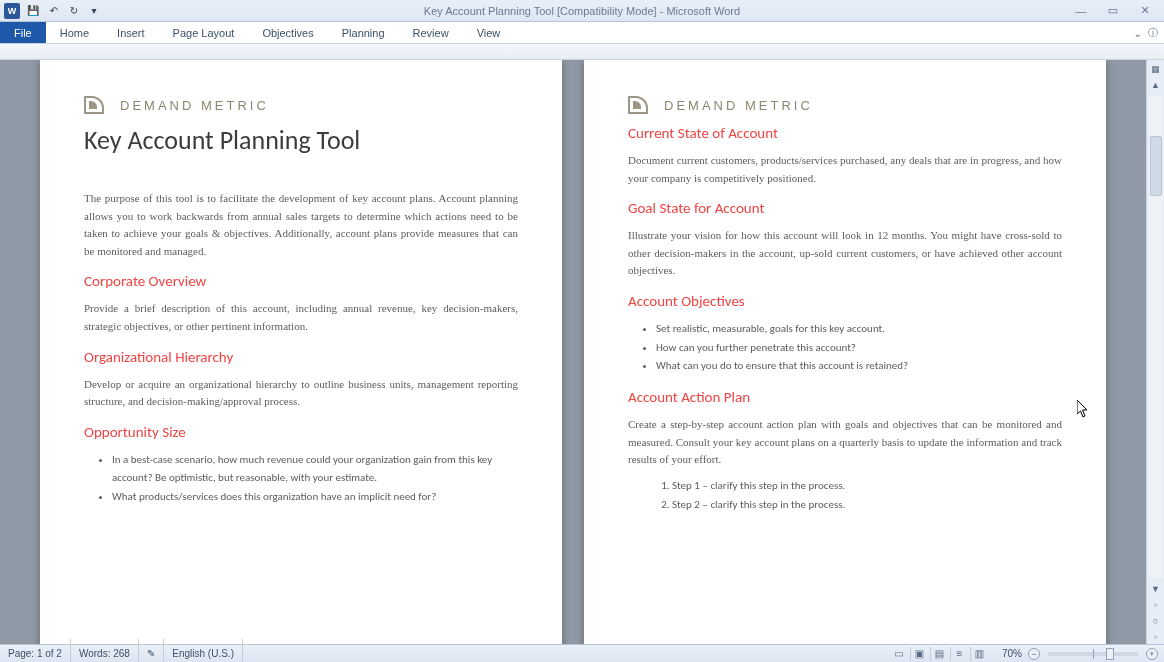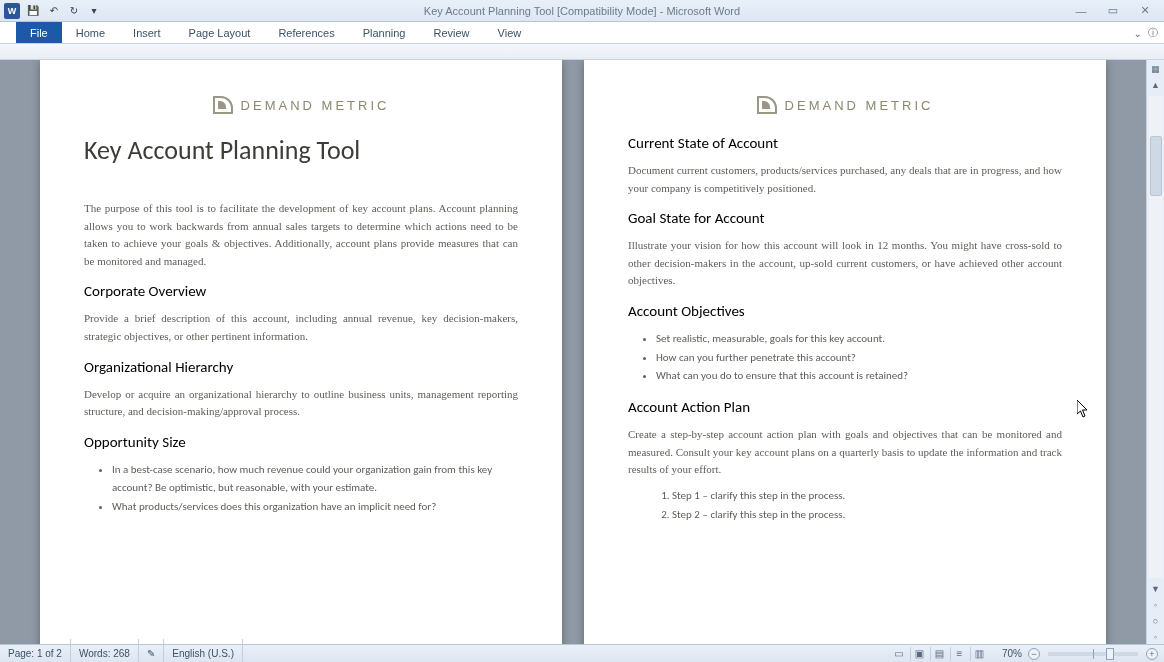--- a/index.html
+++ b/index.html
@@ -8,39 +8,39 @@
 
 .titlebar { height: 22px; background: linear-gradient(#e8eff8,#dde7f3); display: flex; align-items: center; border-bottom: 1px solid #b6c4d6; position: relative; }
 .qat { display: flex; align-items: center; gap: 2px; padding-left: 4px; }
 .qat-btn { width: 18px; height: 18px; display: flex; align-items: center; justify-content: center; font-size: 10px; color: #345; }
 .word-icon { width: 16px; height: 16px; background: #2b579a; color: #fff; font-weight: bold; font-size: 9px; display: flex; align-items: center; justify-content: center; border-radius: 2px; margin-right: 3px;}
 .title-text { position: absolute; left: 0; right: 0; text-align: center; color: #6b7b8f; font-size: 11px; pointer-events: none; }
 .win-controls { margin-left: auto; display: flex; gap: 14px; padding-right: 10px; color: #6b7b8f; }
 .win-btn { width: 18px; height: 14px; display:flex; align-items:center; justify-content:center; }
 
 
-.ribbon-tabs { height: 22px; background: #fff; display: flex; align-items: stretch; border-bottom: 1px solid #c9d4e2; padding-left: 16px; position: relative;}
+.ribbon-tabs { height: 22px; background: #fff; display: flex; align-items: stretch; border-bottom: 1px solid #c9d4e2; padding-left: 0; position: relative;}
 .file-tab { background: #1e58a8; color: #fff; padding: 0 14px; display: flex; align-items: center; font-size: 11px; }
 .rtab { padding: 0 14px; display: flex; align-items: center; color: #3b5168; font-size: 11px; }
 .ribbon-right { position:absolute; right:6px; top:0; height:22px; display:flex; align-items:center; gap:6px; color:#5a6b80;}
 .ribbon-right span{font-size:10px;}
 
 
 .ruler { height: 16px; background: linear-gradient(#f4f7fb,#e9eef5); border-bottom: 1px solid #c9d4e2; }
 
 
 .doc-area { position: absolute; top: 60px; bottom: 18px; left: 0; right: 18px; background: #8f9aa6; overflow: hidden; display:flex; justify-content:center; gap:20px; padding-top:0;}
 .doc-inner { display:flex; gap:22px; padding:0 34px;}
 .page { width: 522px; height: 590px; background: #fff; box-shadow: 0 2px 8px rgba(0,0,0,.35); padding: 36px 44px 30px 44px; color: #4a4a46; font-family: Calibri, sans-serif; }
-.brand { display:flex; align-items:center; gap:8px; margin-bottom:20px;justify-content:center;}
+.brand { display:flex; align-items:center; gap:16px; margin-bottom:10px;}
 .brand-icon { width:20px; height:18px; border:2px solid #9c9785; border-radius:0 12px 0 0; display:inline-block; position:relative;}
 .brand-icon::after{content:""; position:absolute; left:3px; top:3px; width:8px; height:8px; background:#9c9785; border-radius:0 6px 0 0;}
 .brand-text { letter-spacing: 3px; font-size: 13px; color:#8d876f; font-family: "Trebuchet MS", sans-serif;}
 .doc-title { font-size: 26px; color:#3c3c38; font-weight:300; margin: 8px 0 34px 0; font-family: Calibri, sans-serif;}
-.h2 { color:#000000; font-size: 15px; margin: 12px 0 10px 0; font-weight:400;}
+.h2 { color:#ef4444; font-size: 15px; margin: 12px 0 10px 0; font-weight:400;}
 .para { font-size: 11px; line-height: 1.6; color:#5d5d58; text-align: justify; margin-bottom: 8px; font-family: Liberation Serif, serif;}
 .page ul { margin: 4px 0 8px 28px; }
 .page ul li { font-size: 11px; line-height: 1.7; color:#5d5d58; }
 .page ol { margin: 4px 0 8px 44px; }
 .page ol li { font-size: 11px; line-height: 1.7; color:#5d5d58; }
 
 
 .side-strip { position:absolute; top:60px; right:0; bottom:18px; width:18px; background:#e6edf6; border-left:1px solid #c9d4e2; display:flex; flex-direction:column; align-items:center; gap:2px; padding-top:2px;}
 .side-strip .sbtn{ width:14px; height:14px; font-size:9px; color:#5a6b80; display:flex; align-items:center; justify-content:center;}
 .vscroll-track{ flex:1; width:14px; background:#eef2f7; margin:2px 0; position:relative;}
@@ -78,21 +78,21 @@
     <div class="win-btn">▭</div>
     <div class="win-btn">✕</div>
   </div>
 </div>
 
 <div class="ribbon-tabs">
   <div class="file-tab">File</div>
   <div class="rtab">Home</div>
   <div class="rtab">Insert</div>
   <div class="rtab">Page Layout</div>
-  <div class="rtab">References</div>
+  <div class="rtab">Objectives</div>
   <div class="rtab">Planning</div>
   <div class="rtab">Review</div>
   <div class="rtab">View</div>
   <div class="ribbon-right">
     <span>⌄</span>
     <span>ⓘ</span>
   </div>
 </div>
 
 <div class="ruler"></div>

